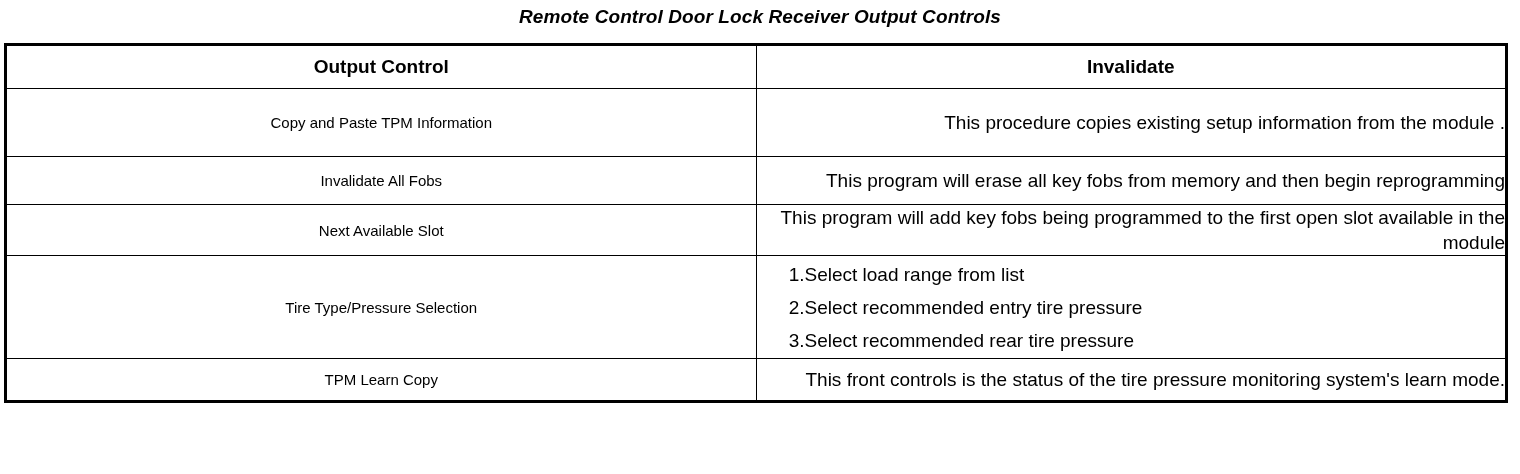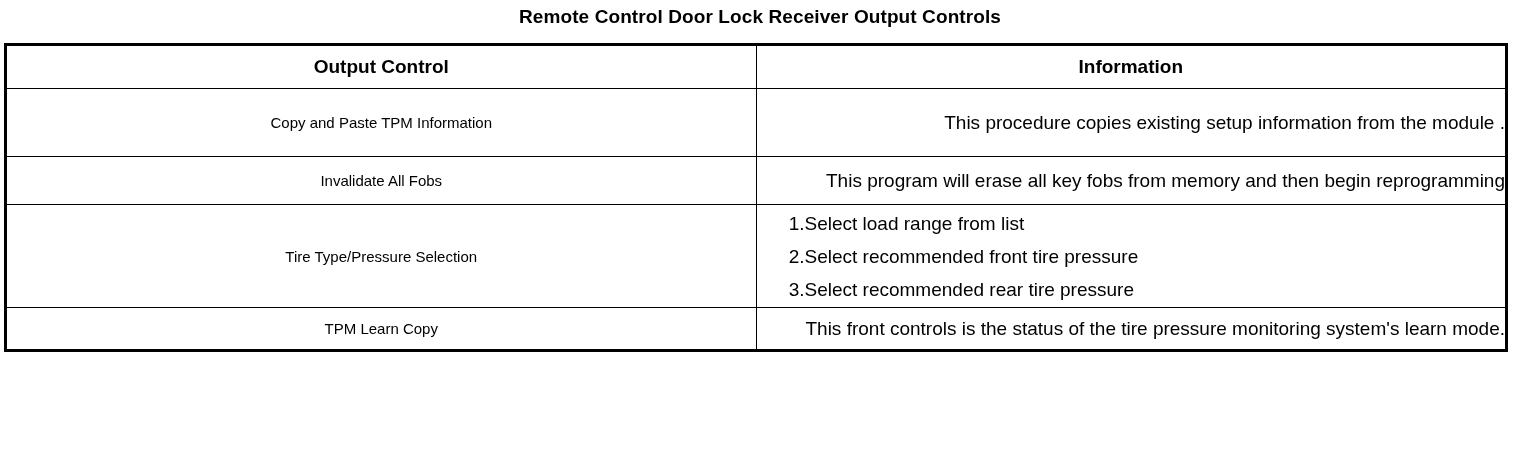--- a/index.html
+++ b/index.html
@@ -23,20 +23,21 @@
   .doc-title {
     position: absolute;
     left: 0;
     top: 5px;
     width: 1520px;
     text-align: center;
     font-size: 19px;
     font-weight: bold;
     letter-spacing: 0.1px;
     line-height: 24px;
+    font-style: italic;
   }
   .table-wrap {
     position: absolute;
     left: 4px;
     top: 43px;
     width: 1504px;
   }
   table.grid {
     border-collapse: collapse;
     table-layout: fixed;
@@ -105,21 +106,21 @@
 
 <div class="page">
 
   <div class="doc-title">Remote Control Door Lock Receiver Output Controls</div>
 
   <div class="table-wrap">
     <table class="grid">
       <thead>
         <tr>
           <th class="col-head label-cell">Output Control</th>
-          <th class="col-head">Information</th>
+          <th class="col-head">Invalidate</th>
         </tr>
       </thead>
       <tbody>
 
         <tr class="row-r1">
           <td class="label-cell top-align r1-label">
             <span class="label-text">Copy and Paste TPM Information</span>
           </td>
           <td class="desc-cell top-align r1-desc">
             <span class="desc-text">This procedure copies existing setup information from the module .</span>
@@ -129,34 +130,42 @@
         <tr class="row-r2">
           <td class="label-cell">
             <span class="label-text">Invalidate All Fobs</span>
           </td>
           <td class="desc-cell">
             <span class="desc-text">This program will erase all key fobs from memory and then begin reprogramming</span>
           </td>
         </tr>
 
 
+        <tr class="row-r4">
+          <td class="label-cell">
+            <span class="label-text">Next Available Slot</span>
+          </td>
+          <td class="desc-cell">
+            <span class="desc-text">This program will add key fobs being programmed to the first open slot available in the module</span>
+          </td>
+        </tr>
 
         <tr class="row-r5">
           <td class="label-cell">
             <span class="label-text">Tire Type/Pressure Selection</span>
           </td>
           <td class="desc-cell">
             <ol class="steps">
               <li>
                 <span class="num">1.</span>
                 <span class="desc-text">Select load range from list</span>
               </li>
               <li>
                 <span class="num">2.</span>
-                <span class="desc-text">Select recommended front tire pressure</span>
+                <span class="desc-text">Select recommended entry tire pressure</span>
               </li>
               <li>
                 <span class="num">3.</span>
                 <span class="desc-text">Select recommended rear tire pressure</span>
               </li>
             </ol>
           </td>
         </tr>
 
         <tr class="row-r6">

